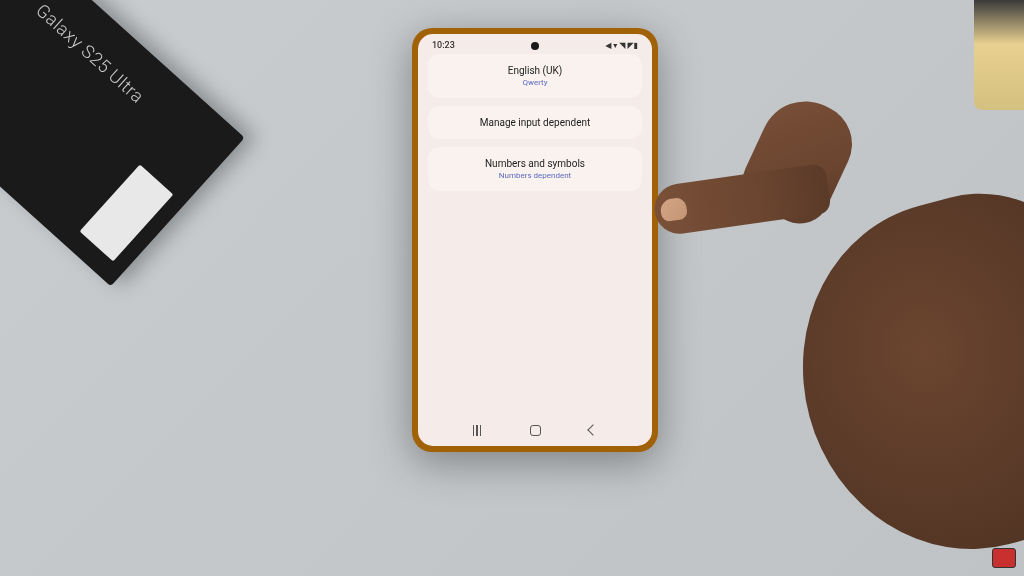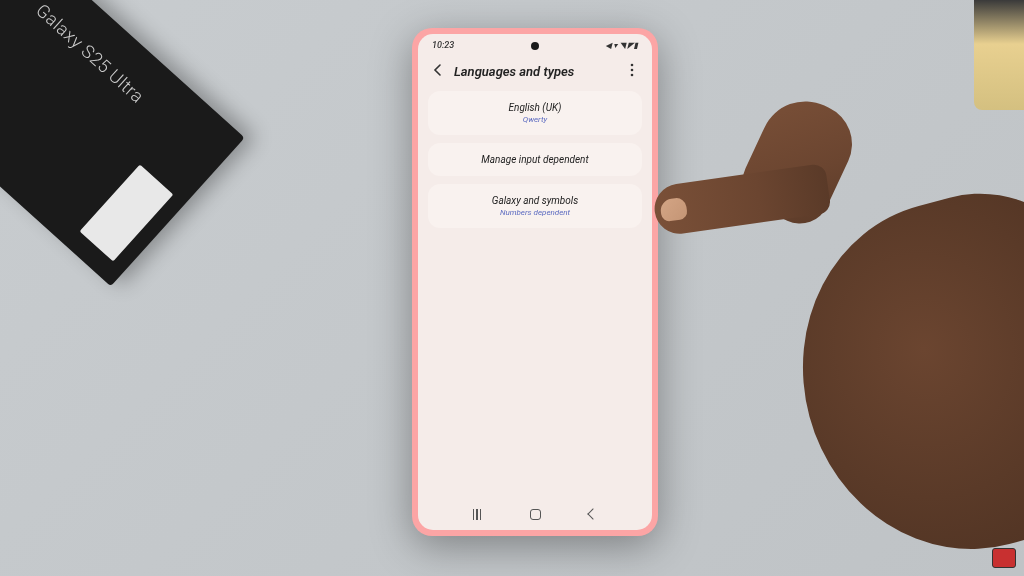--- a/index.html
+++ b/index.html
@@ -47,26 +47,25 @@
       background: #e8e8e8;
       border-radius: 2px;
     }
     
     
     .phone {
       position: absolute;
       left: 412px;
       top: 28px;
       width: 246px;
-      height: 508px;
-      background: #fca5a5;
+      height: 424px;
+      background: #a16207;
       border-radius: 20px;
       box-shadow: 0 10px 40px rgba(0,0,0,0.35);
       padding: 6px;
-      font-style: italic;
     }
     
     .phone-screen {
       width: 100%;
       height: 100%;
       background: #f5ece9;
       border-radius: 15px;
       position: relative;
       overflow: hidden;
     }
@@ -290,49 +289,34 @@
 
 <div class="phone">
   <div class="phone-screen">
     <div class="camera-cutout"></div>
 
     <div class="status-bar">
       <span>10:23</span>
       <span class="status-icons">◀ ▾ ◥ ◤▮</span>
     </div>
 
-    <div class="header">
-      <span class="back-btn">
-        <svg width="10" height="14" viewBox="0 0 10 14">
-          <path d="M8 2 L3 7 L8 12" stroke="#333" stroke-width="1.6" fill="none" stroke-linecap="round"></path>
-        </svg>
-      </span>
-      <span class="header-title">Languages and types</span>
-      <span class="more-btn">
-        <svg width="4" height="14" viewBox="0 0 4 14">
-          <circle cx="2" cy="2" r="1.3" fill="#333"></circle>
-          <circle cx="2" cy="7" r="1.3" fill="#333"></circle>
-          <circle cx="2" cy="12" r="1.3" fill="#333"></circle>
-        </svg>
-      </span>
-    </div>
 
     <div class="settings-content">
 
       <div class="card">
         <div class="card-title">English (UK)</div>
         <div class="card-subtitle">Qwerty</div>
       </div>
 
       <div class="card">
         <div class="card-title">Manage input dependent</div>
       </div>
 
       <div class="card">
-        <div class="card-title">Galaxy and symbols</div>
+        <div class="card-title">Numbers and symbols</div>
         <div class="card-subtitle">Numbers dependent</div>
       </div>
 
     </div>
 
     <div class="nav-bar">
       <div class="nav-btn">
         <div class="nav-recents">
           <span></span>
             <span></span>

